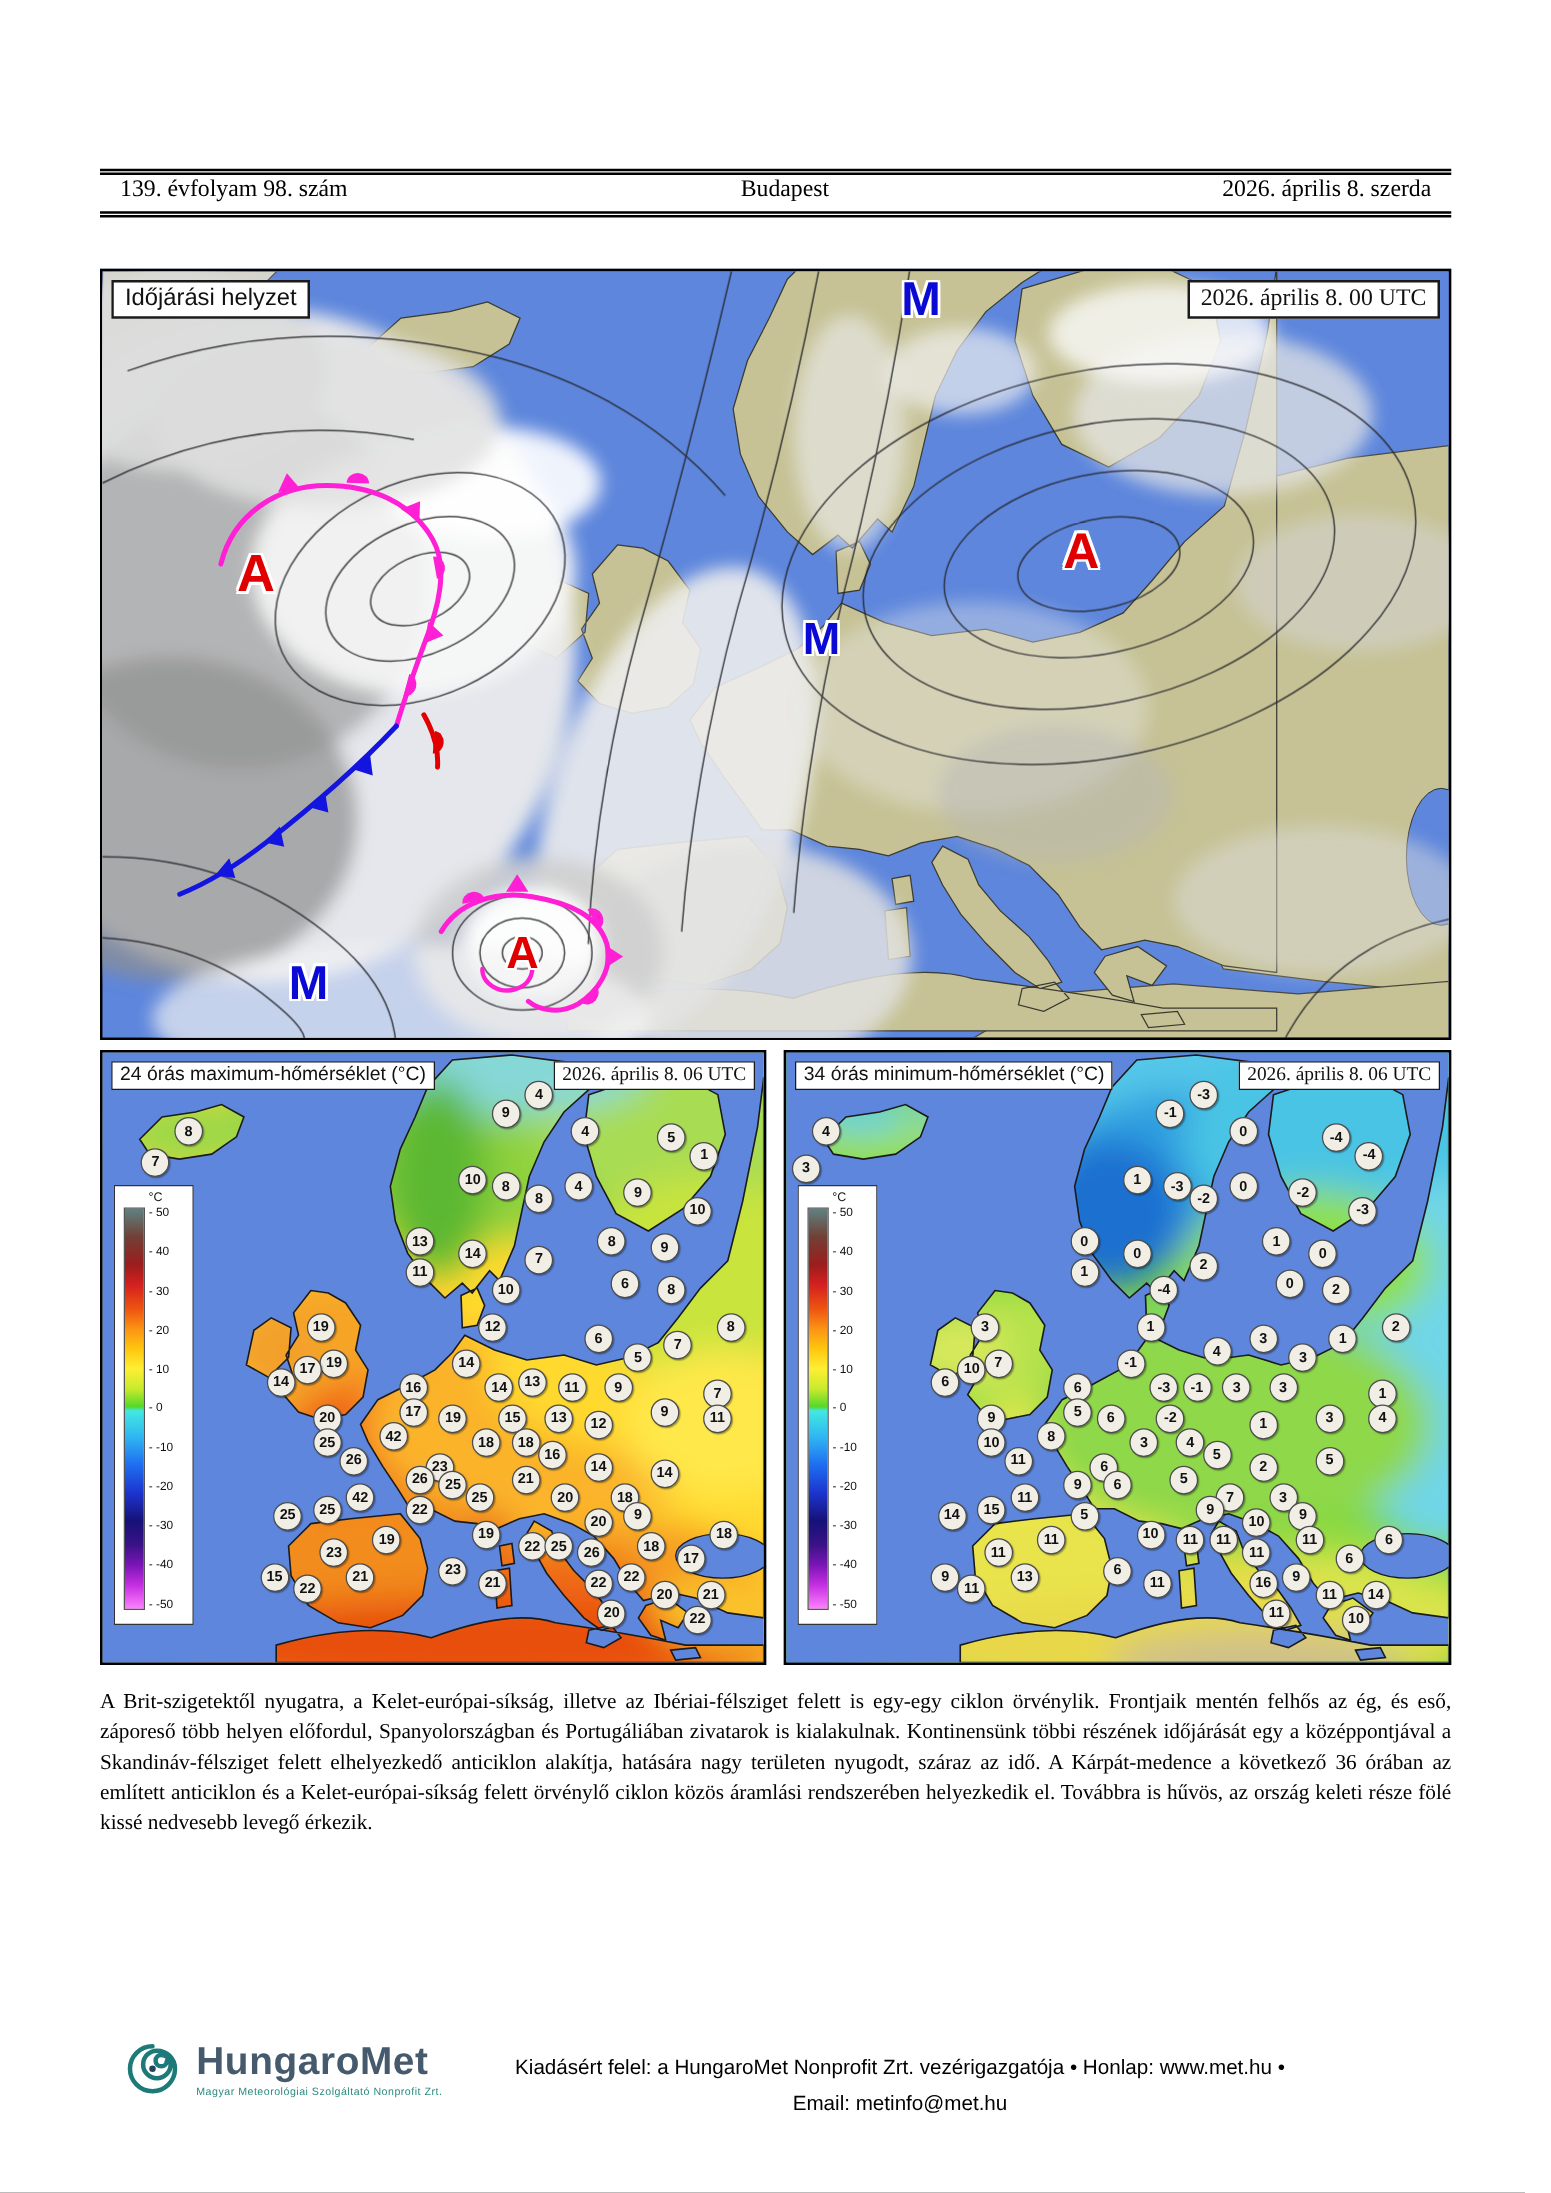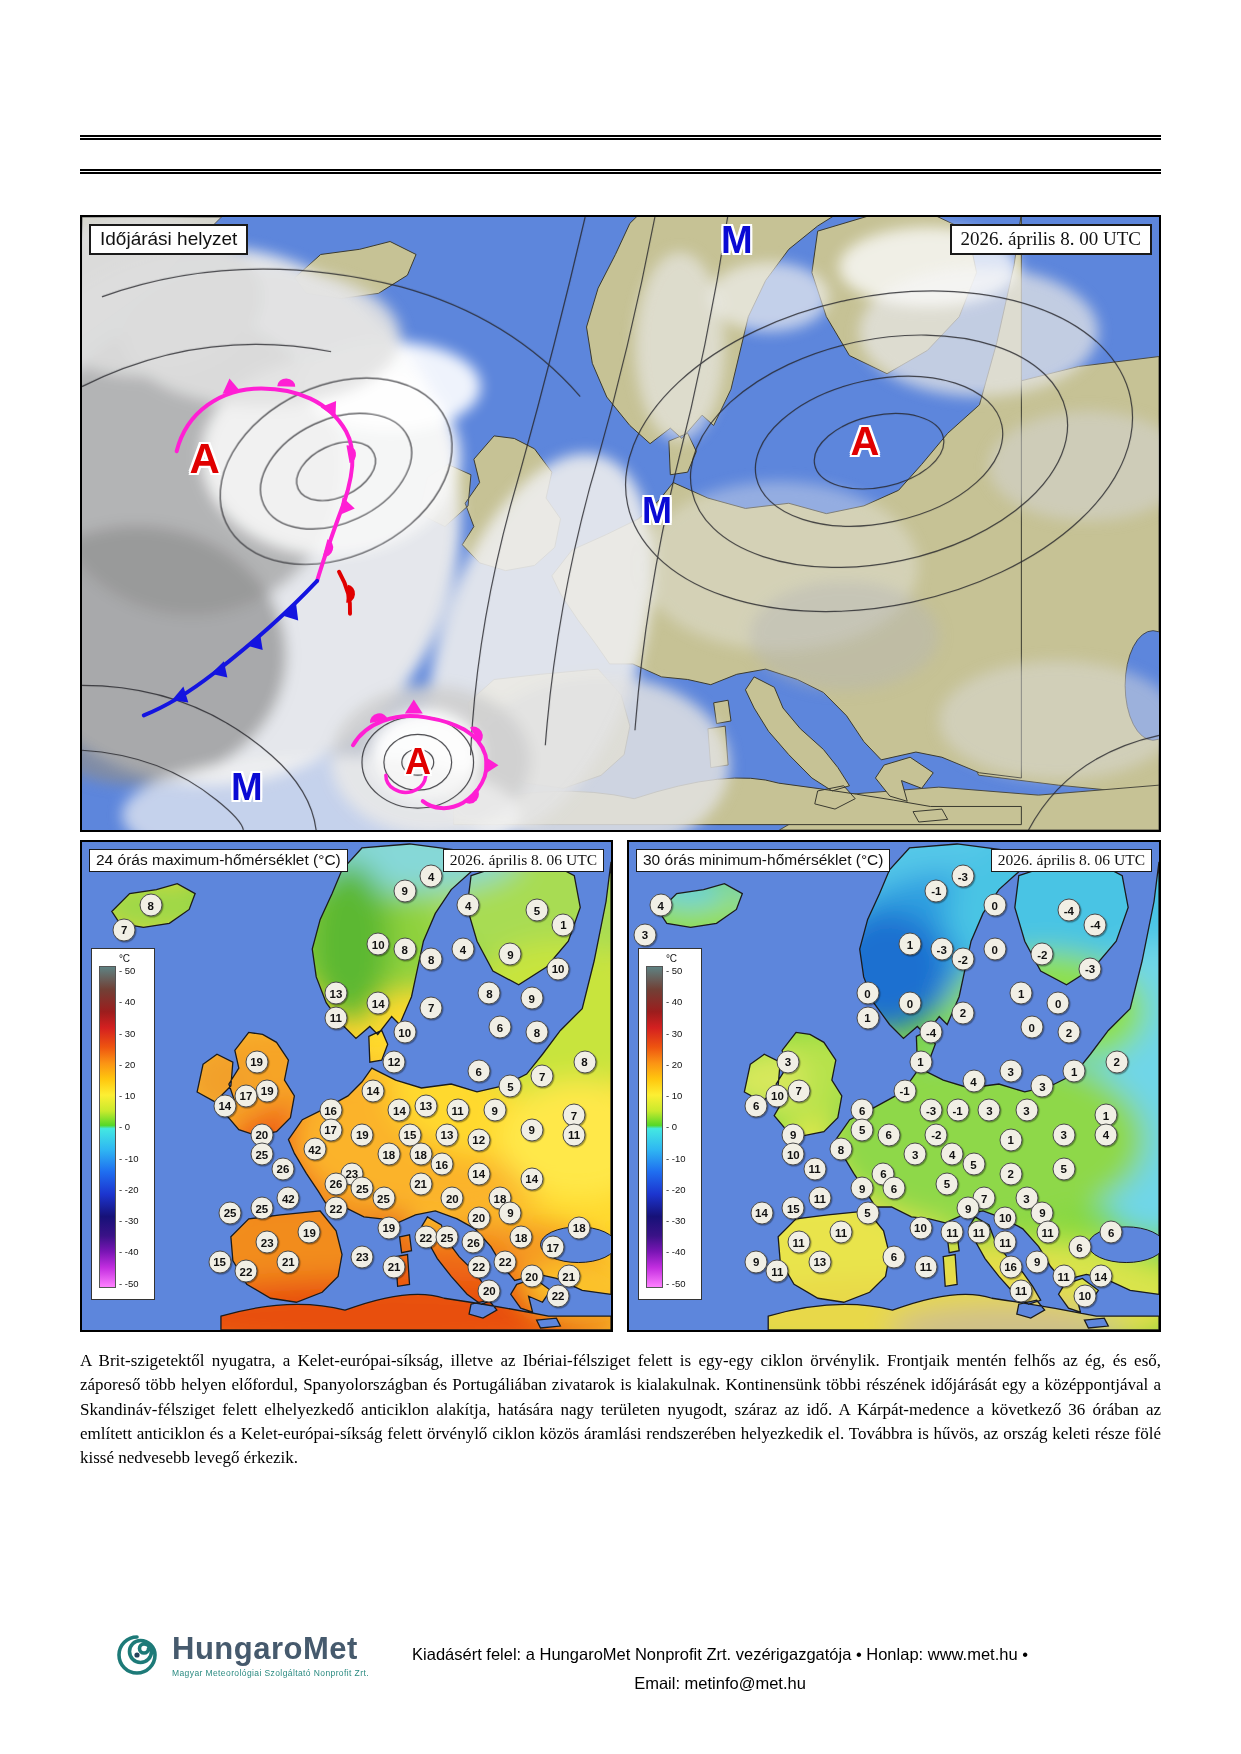--- a/index.html
+++ b/index.html
@@ -44,33 +44,38 @@
       #ffc60e 35%, #fdef33 40%, #c9ea2d 45%, #55d829 49.5%, #43e8e2 50.5%, #2fb7f2 57%,
       #1f6ef0 64%, #1c35cf 71%, #161178 78%, #3a1287 84%, #7a15b5 89%, #c32ee0 94%, #ff80ff 100%);}
   .scale-ticks{display:flex;flex-direction:column;justify-content:space-between;margin-left:3px;
                font-size:9.5px;color:#111;line-height:1;}
   .scale-ticks span::before{content:"- ";}
   
   .summary{position:absolute;top:1349px;left:80px;width:1081px;margin:0;
            font-family:"Liberation Serif",serif;font-size:17px;line-height:1.43;
            text-align:justify;color:#000;}
   
-  .footer-logo{position:absolute;left:110px;top:1628px;display:flex;align-items:center;gap:8px;}
+  .footer-logo{position:absolute;left:95px;top:1628px;display:flex;align-items:center;gap:8px;}
   .logo-texts{display:flex;flex-direction:column;}
   .logo-name{font-size:31px;font-weight:bold;color:#465a6d;letter-spacing:.5px;line-height:1;}
   .logo-tagline{font-size:8.5px;color:#2a8a80;letter-spacing:.4px;margin-top:4px;}
   .footer-text{position:absolute;left:340px;top:1640px;width:760px;text-align:center;
                font-size:16.5px;color:#000;line-height:1.75;}
 </style>
 </head>
 <body>
 
 <div class="page">
 
   <div class="rule r1"></div>
+  <div class="masthead">
+    <span>139. évfolyam 98. szám</span>
+    <span>Budapest</span>
+    <span>2026. április 8. szerda</span>
+  </div>
   <div class="rule r2"></div>
 
   <div class="map" id="synoptic">
     <svg viewBox="0 0 1081 615" preserveAspectRatio="none">
       <defs>
         <filter id="cloudblur" x="-30%" y="-30%" width="160%" height="160%">
             <feGaussianBlur stdDeviation="7"></feGaussianBlur>
           </filter>
       </defs>
       <rect x="0" y="0" width="1081" height="615" fill="#5d86dc"></rect>
@@ -339,21 +344,21 @@
         <ellipse cx="430" cy="440" rx="100" ry="40" fill="#d9e44c"></ellipse>
         <ellipse cx="360" cy="440" rx="70" ry="40" fill="#e6df4a"></ellipse>
         <ellipse cx="300" cy="480" rx="250" ry="40" fill="#e8d84a"></ellipse>
         <ellipse cx="380" cy="492" rx="120" ry="26" fill="#cfc08a"></ellipse>
         <ellipse cx="505" cy="450" rx="60" ry="30" fill="#d9e44c"></ellipse>
       </g>
       <path class="ocean-mask" d="M0,0 H533 V492 H0 Z M30,70 L48,52 L75,48 L96,42 L114,52 L108,68 L88,82 L62,86 L38,82 Z M282,6 L262,28 L252,52 L240,78 L232,108 L236,136 L246,162 L262,184 L276,198 L290,186 L298,194 L312,176 L320,184 L332,156 L338,128 L344,100 L356,72 L372,48 L392,30 L412,16 L376,8 L330,2 Z M392,34 L428,22 L466,18 L496,34 L502,66 L490,100 L468,126 L440,144 L414,130 L398,100 L388,66 Z M289,196 L302,190 L308,204 L302,220 L290,222 Z M168,192 L154,210 L158,228 L148,244 L154,262 L146,276 L158,290 L176,296 L196,292 L210,278 L214,256 L204,240 L208,220 L196,202 L182,194 Z M122,224 L136,214 L152,222 L150,246 L134,262 L116,252 Z M292,228 L316,240 L342,248 L372,244 L398,252 L424,246 L448,234 L464,214 L482,190 L504,168 L516,120 L528,60 L533,20 L533,456 L504,452 L478,440 L460,436 L436,442 L424,428 L412,408 L396,390 L378,380 L356,372 L336,376 L318,384 L302,380 L284,378 L264,368 L248,368 L238,352 L226,334 L214,314 L208,300 L222,280 L246,268 L268,256 L282,242 Z M240,372 L200,376 L168,380 L150,398 L152,422 L166,446 L190,460 L216,464 L242,454 L258,438 L262,416 L256,392 Z M348,378 L362,386 L368,402 L380,418 L396,434 L406,448 L414,462 L402,466 L388,456 L372,438 L358,420 L348,402 L342,388 Z M392,466 L410,462 L418,472 L404,480 L390,476 Z M316,418 L328,416 L330,446 L318,448 Z M320,398 L330,396 L332,412 L322,414 Z M438,446 L456,440 L472,452 L464,464 L450,458 L454,474 L442,470 L432,456 Z M458,482 L478,480 L482,488 L462,490 Z M140,478 Q210,458 265,472 Q330,448 365,460 Q420,468 470,478 L533,478 L533,492 L140,492 Z" fill="#5d86dc" fill-rule="evenodd"></path>
       <path class="coastline" d="M30,70 L48,52 L75,48 L96,42 L114,52 L108,68 L88,82 L62,86 L38,82 Z M282,6 L262,28 L252,52 L240,78 L232,108 L236,136 L246,162 L262,184 L276,198 L290,186 L298,194 L312,176 L320,184 L332,156 L338,128 L344,100 L356,72 L372,48 L392,30 L412,16 L376,8 L330,2 Z M392,34 L428,22 L466,18 L496,34 L502,66 L490,100 L468,126 L440,144 L414,130 L398,100 L388,66 Z M289,196 L302,190 L308,204 L302,220 L290,222 Z M168,192 L154,210 L158,228 L148,244 L154,262 L146,276 L158,290 L176,296 L196,292 L210,278 L214,256 L204,240 L208,220 L196,202 L182,194 Z M122,224 L136,214 L152,222 L150,246 L134,262 L116,252 Z M292,228 L316,240 L342,248 L372,244 L398,252 L424,246 L448,234 L464,214 L482,190 L504,168 L516,120 L528,60 L533,20 L533,456 L504,452 L478,440 L460,436 L436,442 L424,428 L412,408 L396,390 L378,380 L356,372 L336,376 L318,384 L302,380 L284,378 L264,368 L248,368 L238,352 L226,334 L214,314 L208,300 L222,280 L246,268 L268,256 L282,242 Z M240,372 L200,376 L168,380 L150,398 L152,422 L166,446 L190,460 L216,464 L242,454 L258,438 L262,416 L256,392 Z M348,378 L362,386 L368,402 L380,418 L396,434 L406,448 L414,462 L402,466 L388,456 L372,438 L358,420 L348,402 L342,388 Z M392,466 L410,462 L418,472 L404,480 L390,476 Z M316,418 L328,416 L330,446 L318,448 Z M320,398 L330,396 L332,412 L322,414 Z M438,446 L456,440 L472,452 L464,464 L450,458 L454,474 L442,470 L432,456 Z M458,482 L478,480 L482,488 L462,490 Z M140,478 Q210,458 265,472 Q330,448 365,460 Q420,468 470,478 L533,478 L533,492 L140,492 Z" fill="none" stroke="#1b1b1b" stroke-width="1.3"></path>
       <ellipse cx="500" cy="406" rx="38" ry="18" fill="#5d86dc" stroke="#1b1b1b" stroke-width="1"></ellipse>
     </svg>
-    <div class="map-label tl small">30 órás minimum-hőmérséklet (°C)</div>
+    <div class="map-label tl small">34 órás minimum-hőmérséklet (°C)</div>
     <div class="map-label tr small">2026. április 8. 06 UTC</div>
     <div class="scale">
       <div class="scale-unit">°C</div>
       <div class="scale-body">
         <div class="scale-bar"></div>
         <div class="scale-ticks">
             <span>50</span>
             <span>40</span>
             <span>30</span>
             <span>20</span>

